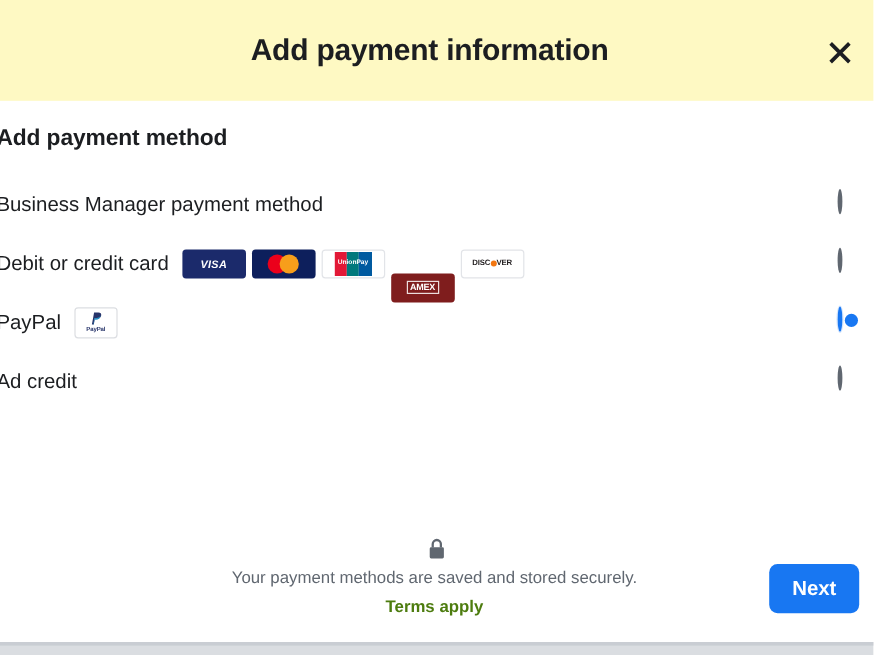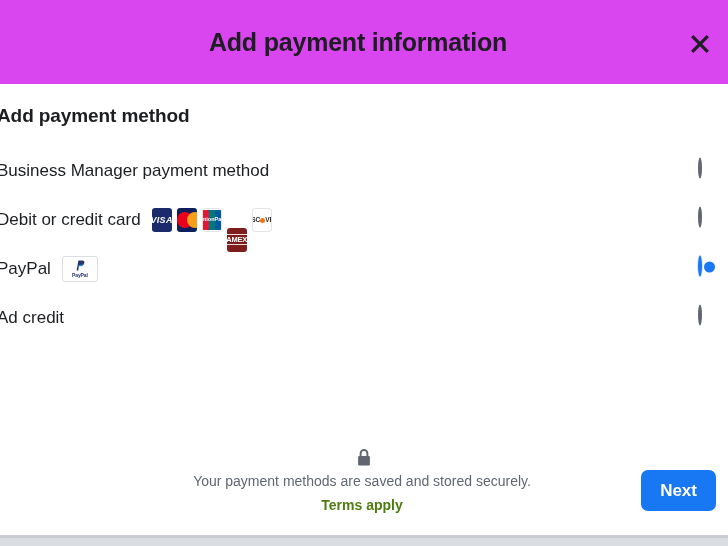--- a/index.html
+++ b/index.html
@@ -31,21 +31,21 @@
   
   .dialog-header {
     position: absolute;
     top: 0;
     left: 0;
     width: 728px;
     height: 84px;
     display: flex;
     align-items: center;
     justify-content: center;
-    background: #d946ef;
+    background: #fef9c3;
   }
   .dialog-title {
     font-size: 25px;
     font-weight: 700;
     color: #1c1e21;
     letter-spacing: -0.2px;
     line-height: 1;
     transform: translateX(-6px);
   }
   .close-button {
@@ -109,21 +109,21 @@
     white-space: nowrap;
     margin-left: -3px;
   }
   .logo-strip {
     display: flex;
     align-items: center;
     gap: 5px;
     margin-left: 11px;
   }
   .card-logo {
-    width: 20px;
+    width: 53px;
     height: 24px;
     border-radius: 3px;
     display: flex;
     align-items: center;
     justify-content: center;
     overflow: hidden;
     flex: none;
     box-sizing: border-box;
   }
   .logo-visa      { background: #1b2a6b; }

